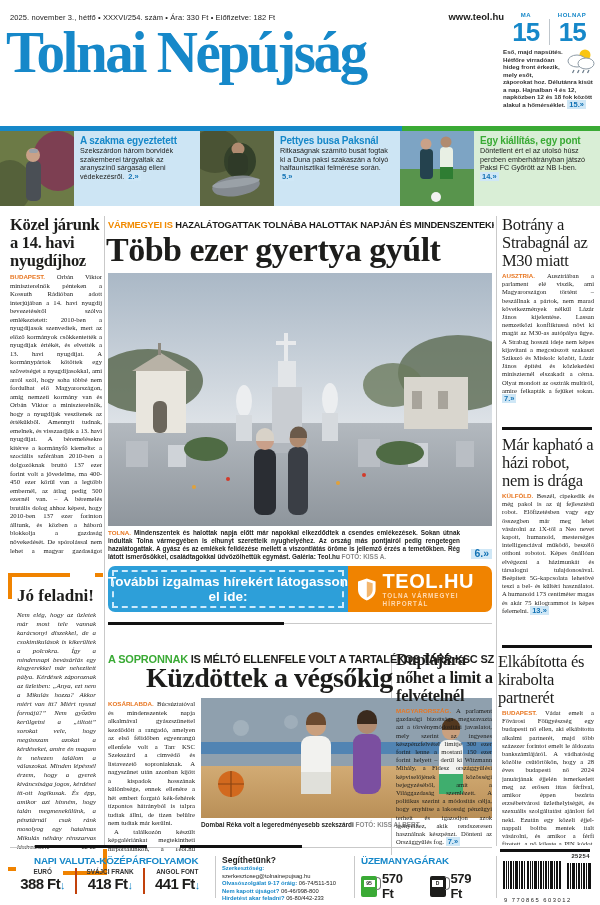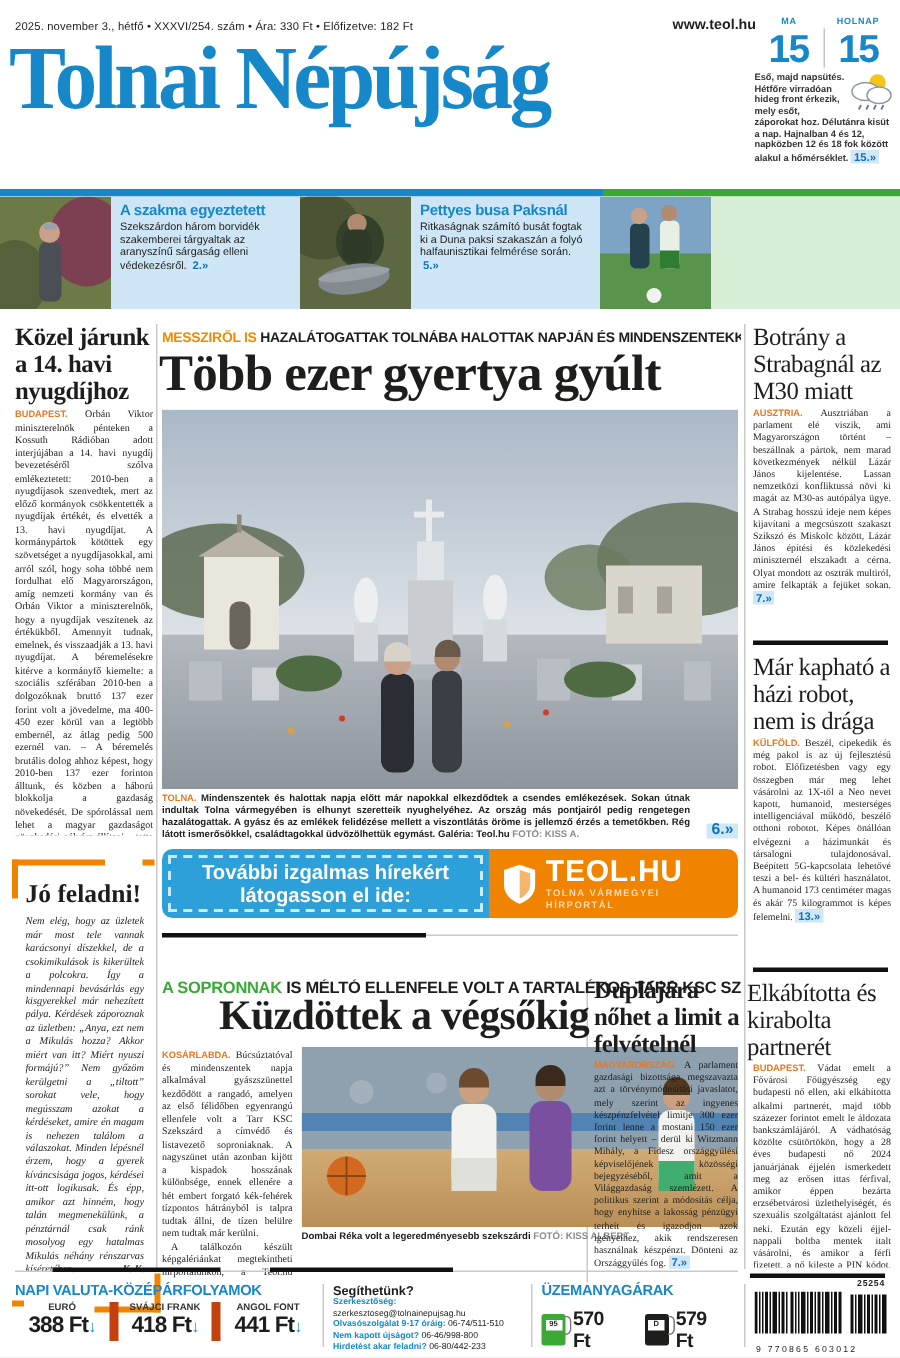--- a/index.html
+++ b/index.html
@@ -69,21 +69,21 @@
   .main-caption{left:108px;top:529px;width:384px;height:33px;overflow:hidden;font-size:6.4px;line-height:7.9px;
                 font-weight:bold;text-align:justify;padding-right:0;}
   .credit{color:#8a8a8a;font-weight:bold;}
   .bigref{position:absolute;right:0;bottom:3px;background:#cfe7f6;color:#1272b4;font-weight:bold;
           font-size:10.5px;padding:1px 3px;}
   .main-caption .cap-text{display:block;width:352px;}
 
   .promo{left:108px;top:566px;width:384px;height:46px;border-radius:7px;overflow:hidden;display:flex;}
   .promo-left{flex:1;background:#2d9fd9;display:flex;align-items:center;justify-content:center;position:relative;}
   .promo-left .dash{position:absolute;left:4px;top:4px;right:4px;bottom:4px;border:2px dashed #cdeafb;}
-  .promo-text{color:#fff;font-weight:bold;font-size:13.5px;line-height:15.5px;text-align:center;width:218px;}
+  .promo-text{color:#fff;font-weight:bold;font-size:13.5px;line-height:15.5px;text-align:center;width:240px;}
   .promo-right{width:166px;background:#f08300;display:flex;align-items:center;gap:7px;padding:0 10px;}
   .brand-name{color:#fff;font-weight:bold;font-size:20px;letter-spacing:.5px;line-height:20px;}
   .brand-sub{color:#ffd9b0;font-weight:bold;font-size:6.3px;letter-spacing:1px;line-height:7.5px;margin-top:1px;}
 
   .sports-div-black{left:108px;top:622px;width:176px;height:3px;background:#111;}
   .sports-div-gray{left:284px;top:623px;width:208px;height:1px;background:#c9c9c9;}
   .sports-kicker{left:108px;top:653px;width:386px;font-size:11px;font-weight:bold;letter-spacing:-.2px;white-space:nowrap;overflow:hidden;}
   .sports-hl{left:106px;top:663px;width:300px;font-weight:bold;font-size:28px;line-height:30px;letter-spacing:-.5px;padding-left:40px;}
   .sports-body{left:108px;top:700px;width:87px;height:152px;overflow:hidden;text-align:justify;
                font-family:"Liberation Serif","DejaVu Serif",serif;font-size:6.7px;line-height:8.5px;}
@@ -113,24 +113,24 @@
   
   .bs-hair{left:10px;top:847px;width:482px;}
   .bs-black1{left:35px;top:845px;width:112px;height:3px;}
   .bs-black2{left:180px;top:845px;width:122px;height:3px;}
   .bs-black3{left:500px;top:849px;width:90px;height:3px;}
   .bs-vr1{left:215px;top:856px;height:42px;}
   .bs-vr2{left:354px;top:856px;height:42px;}
   .bs-vr3{left:496px;top:856px;height:42px;}
 
   .valuta{left:10px;top:855px;width:200px;}
-  .valuta-title{font-size:9.8px;font-weight:bold;color:#1688c9;letter-spacing:-.2px;}
+  .valuta-title{font-size:9.8px;font-weight:bold;color:#1688c9;letter-spacing:-.2px;margin-left:24px;}
   .v-row{display:flex;margin-top:2px;}
   .v-cell{width:33.3%;text-align:center;}
-  .v-cell + .v-cell{border-left:6px solid #c2410c;}
+  .v-cell + .v-cell{border-left:2px solid #c2410c;}
   .v-label{font-size:6.4px;font-weight:bold;color:#333;}
   .v-value{font-size:15px;font-weight:900;letter-spacing:-.6px;line-height:17px;}
   .v-arrow{color:#1688c9;font-weight:bold;font-size:11px;}
 
   .helpbox{left:222px;top:855px;width:130px;}
   .help-title{font-size:8.5px;font-weight:bold;}
   .help-line{font-size:5.8px;line-height:7.6px;}
   .help-label{color:#1688c9;font-weight:bold;}
 
   .fuel{left:361px;top:855px;width:132px;}
@@ -226,20 +226,27 @@
       <svg class="t-img" viewBox="0 0 74 75" preserveAspectRatio="none">
         <rect width="74" height="75" fill="#7da4c4"></rect>
         <rect y="38" width="74" height="37" fill="#58944c"></rect>
         <rect x="20" y="18" width="13" height="30" rx="4" fill="#24424e"></rect>
         <circle cx="26" cy="13" r="5.5" fill="#c9a188"></circle>
         <rect x="40" y="16" width="13" height="32" rx="4" fill="#e8efe4"></rect>
         <rect x="40" y="36" width="13" height="12" fill="#2e7d32"></rect>
         <circle cx="46" cy="11" r="5.5" fill="#b08b70"></circle>
         <circle cx="36" cy="66" r="5" fill="#f2f2f2"></circle>
       </svg>
+      <div class="t-body">
+        <div class="t-title green">Egy kiállítás, egy pont</div>
+        <div class="t-text">
+          <span>Döntetlent ért el az utolsó húsz percben emberhátrányban játszó Paksi FC Győrött az NB I-ben.</span>
+          <span class="pref">14.»</span>
+        </div>
+      </div>
     </div>
   </div>
 
   <div class="abs vrule" style="left:104px;top:216px;height:630px;"></div>
   <div class="abs vrule" style="left:496px;top:216px;height:630px;"></div>
   <div class="abs vrule vr-limit"></div>
 
   <h2 class="abs serif pension-hl" style="margin:0;">Közel járunk a 14. havi nyugdíjhoz</h2>
   <p class="abs pension-body" style="margin:0;">
     <span class="lead">BUDAPEST.</span>
@@ -253,21 +260,21 @@
   <div class="abs gm-sq-bl"></div>
   <div class="abs gm-box">
     <h3 class="gm-title">Jó feladni!</h3>
     <p class="gm-body" style="margin:0;">
       <span>Nem elég, hogy az üzletek már most tele vannak karácsonyi díszekkel, de a csokimikulások is kikerültek a polcokra. Így a mindennapi bevásárlás egy kisgyerekkel már nehezített pálya. Kérdések záporoznak az üzletben: „Anya, ezt nem a Mikulás hozza? Akkor miért van itt? Miért nyuszi formájú?” Nem győzöm kerülgetni a „tiltott” sorokat vele, hogy megússzam azokat a kérdéseket, amire én magam is nehezen találom a válaszokat. Minden lépésnél érzem, hogy a gyerek kíváncsisága jogos, kérdései itt-ott logikusak. És épp, amikor azt hinném, hogy talán megmenekülünk, a pénztárnál csak ránk mosolyog egy hatalmas Mikulás néhány rénszarvas kíséretében.</span>
       <span class="gm-sig">K. K.</span>
     </p>
   </div>
 
   <div class="abs kicker">
-    <span class="kick-orange">MESSZIRŐL IS</span>
+    <span class="kick-orange">VÁRMEGYEI IS</span>
     <span>HAZALÁTOGATTAK TOLNÁBA HALOTTAK NAPJÁN ÉS MINDENSZENTEKKOR</span>
   </div>
   <h1 class="abs serif main-hl" style="margin:0;">Több ezer gyertya gyúlt</h1>
 
   <div class="abs main-photo">
     <svg width="384" height="253" viewBox="0 0 384 253" preserveAspectRatio="none">
       <defs>
         <linearGradient id="sky" x1="0" y1="0" x2="0" y2="1">
           <stop offset="0" stop-color="#aab8c6"></stop>
             <stop offset="1" stop-color="#dde2e7"></stop>

